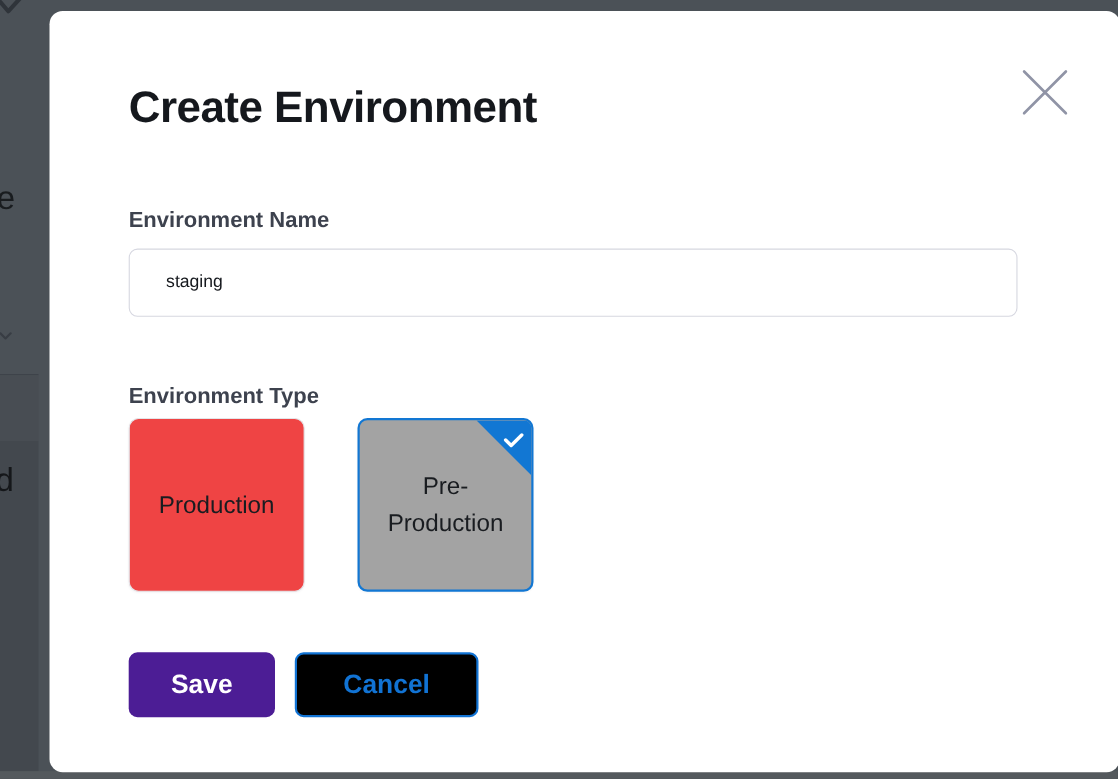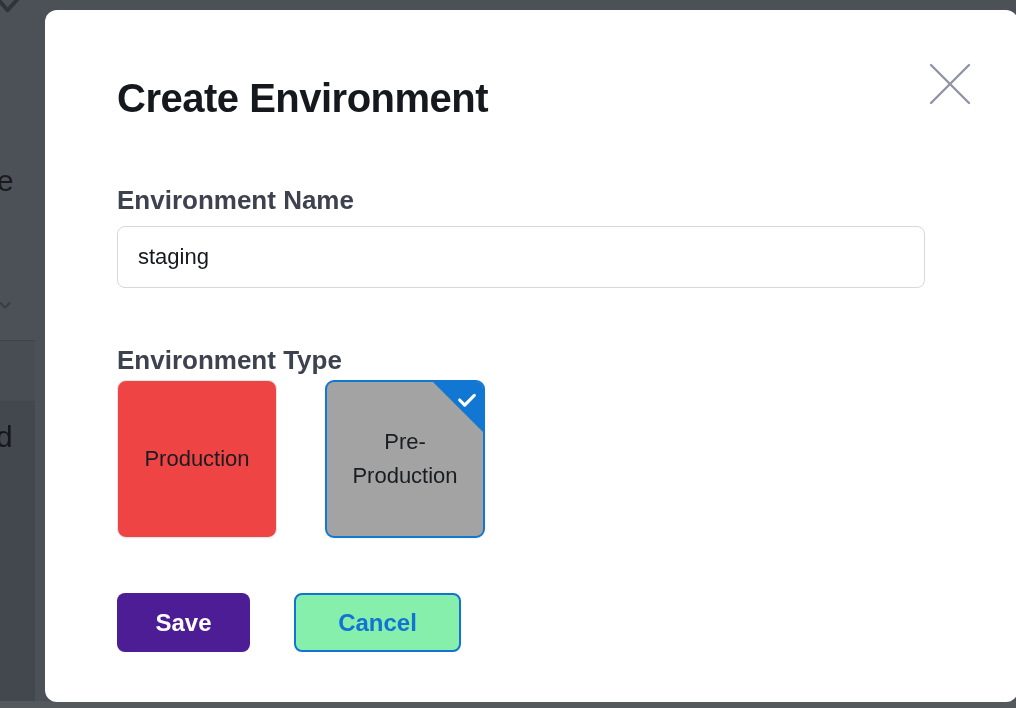--- a/index.html
+++ b/index.html
@@ -44,32 +44,32 @@
     background: transparent; border: none; cursor: pointer;
     display: flex; align-items: center; justify-content: center;
   }
   .modal-title {
     padding-top: 64px;
     font-size: 40px; font-weight: 700; color: #15181d;
     letter-spacing: -0.5px; line-height: 48px;
   }
   .field-label {
     margin-top: 66px;
-    font-size: 26px; font-weight: 600; color: #3d424e;
+    font-size: 20px; font-weight: 600; color: #3d424e;
     line-height: 24px;
   }
   .field-label.second { margin-top: 60px; }
   .name-input {
     display: block;
     margin-top: 14px;
     width: 808px; height: 62px;
     border: 1px solid #d6d7e0; border-radius: 8px;
-    padding: 0 20px;
+    padding: 0 33px;
     font-family: "Liberation Sans", "DejaVu Sans", sans-serif;
-    font-size: 22px; color: #15181d;
+    font-size: 16px; color: #15181d;
     outline: none; background: #fff;
   }
   .type-row {
     margin-top: 8px;
     display: flex; gap: 48px;
   }
   .type-card {
     width: 160px; height: 158px;
     background: #ef4444;
     border: 1px solid #e4e5e9; border-radius: 9px;
@@ -103,23 +103,22 @@
     font-size: 24px; font-weight: 700;
     cursor: pointer;
     display: flex; align-items: center; justify-content: center;
   }
   .btn-save {
     width: 133px;
     background: #4c1d95; color: #ffffff; border: none;
   }
   .btn-cancel {
     width: 167px;
-    background: #86efac; color: #1173d4;
+    background: #000000; color: #1173d4;
     border: 2px solid #1173d4;
-    margin-left: 26px;
   }
 </style>
 </head>
 <body>
 
 <div class="backdrop">
   <span class="bg-check-icon">
     <svg width="34" height="30" viewBox="0 0 24 24" fill="none" stroke="#2f343a" stroke-width="3" stroke-linecap="round" stroke-linejoin="round">
         <polyline points="4 10 10 17 21 5"></polyline>
       </svg>

